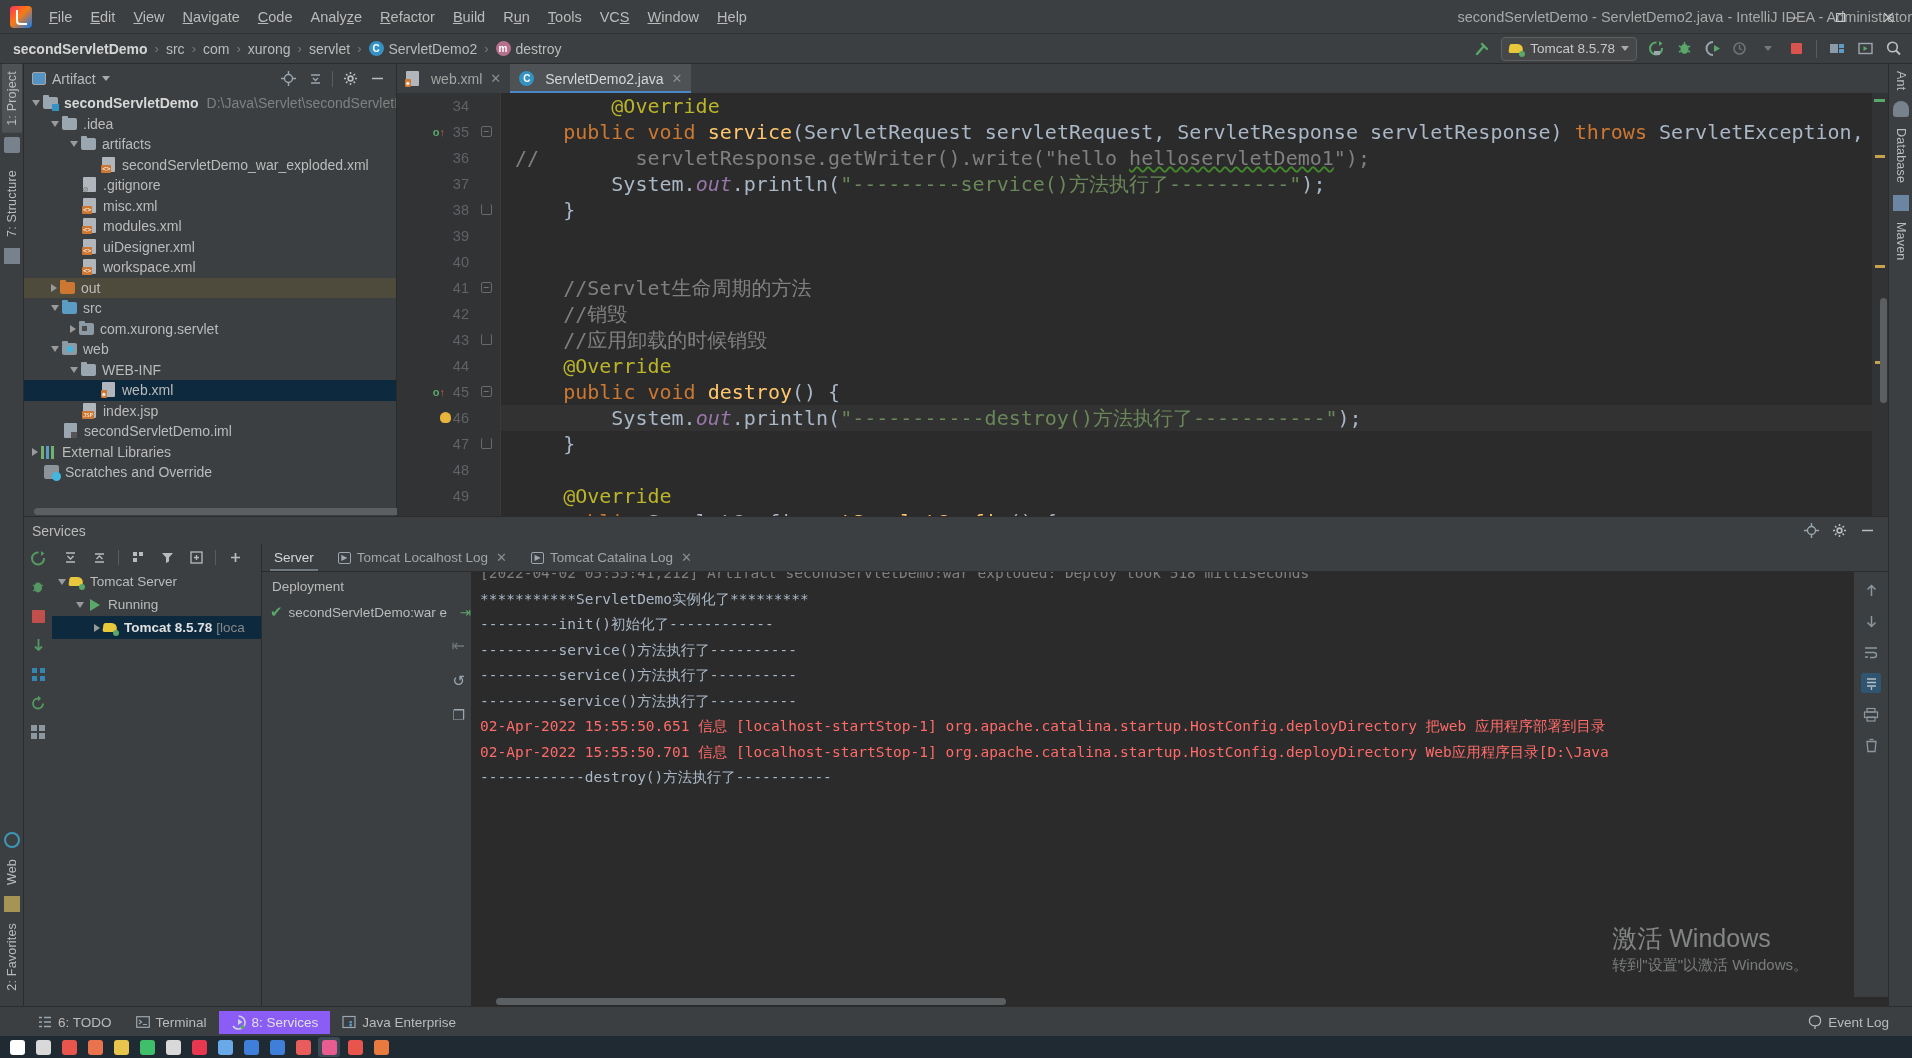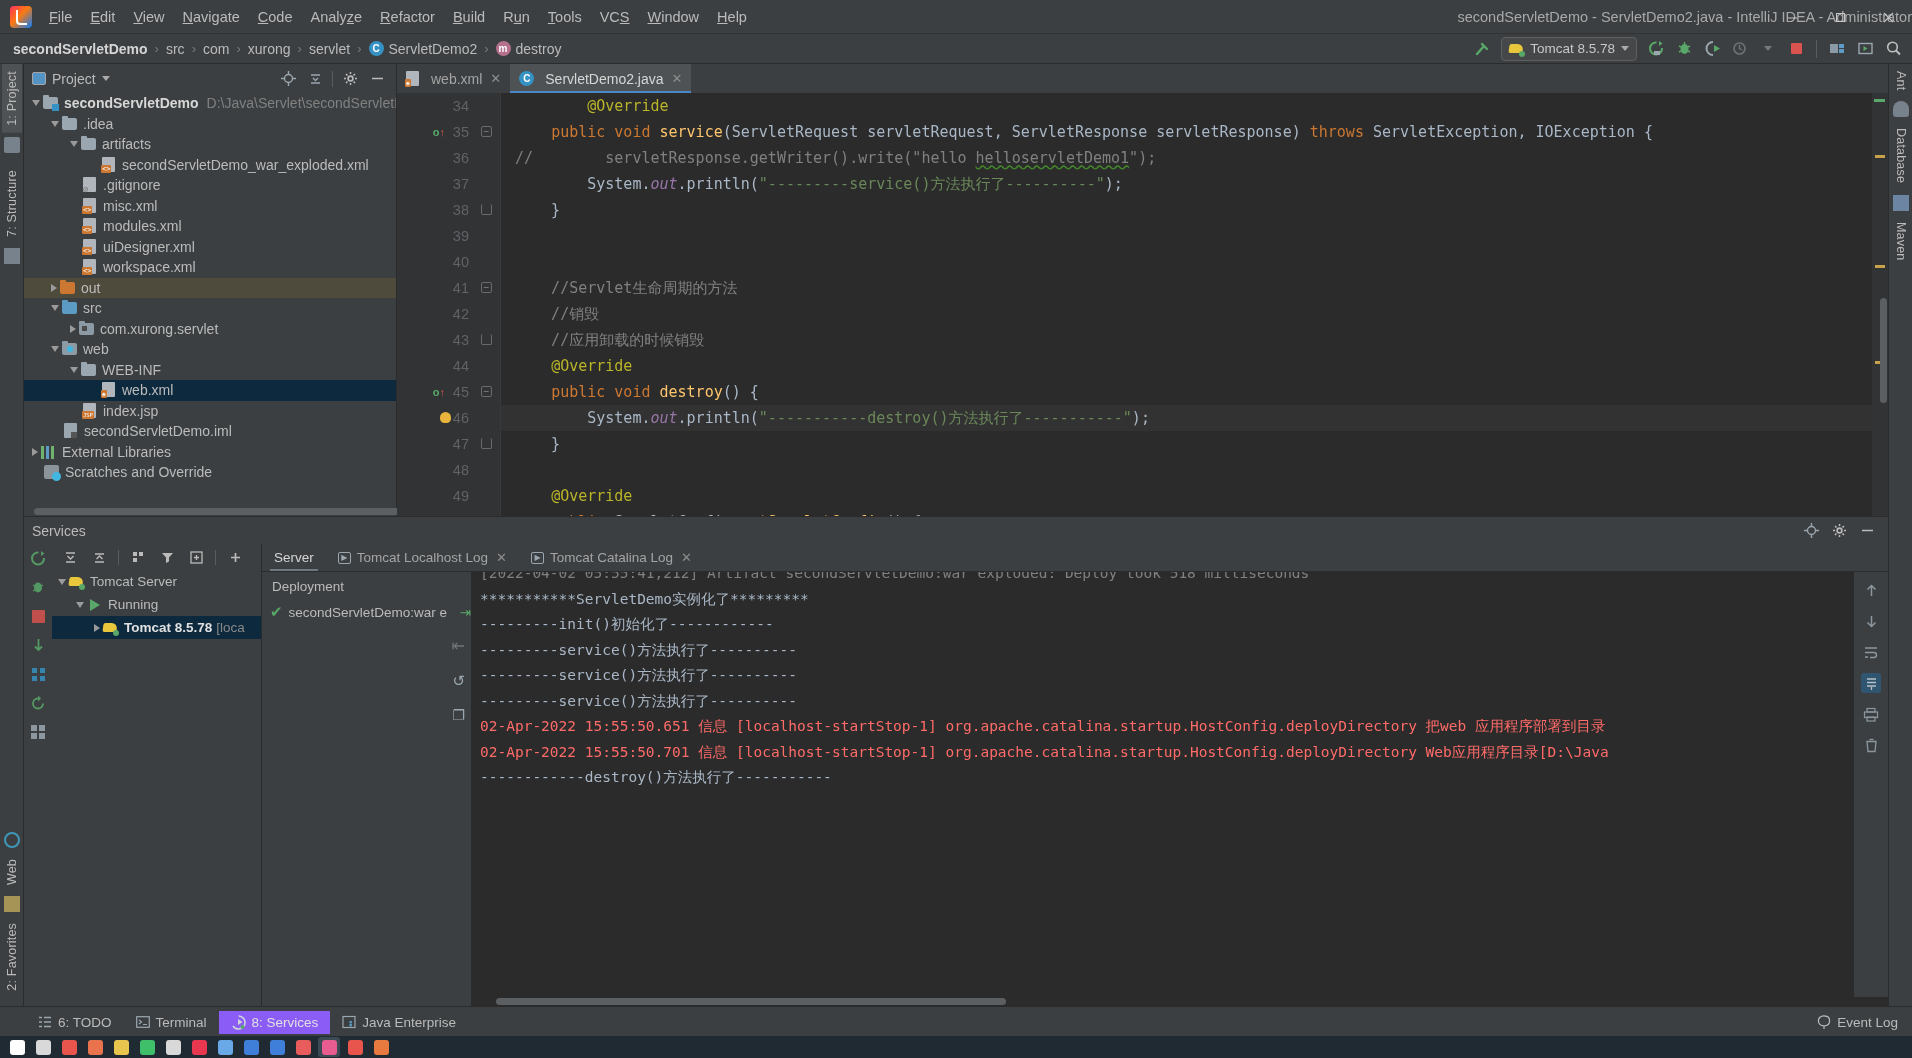--- a/index.html
+++ b/index.html
@@ -142,21 +142,21 @@
   .etab.active::after{ content:""; position:absolute; left:0;right:0;bottom:0;height:2px;background:#4a88c7;}
   .tab-x{ color:#8d8d8d; font-size:13px; margin-left:2px;}
   #code-wrap{ flex:1; display:flex; position:relative; overflow:hidden; background:#2b2b2b;}
   #gutter{ width:78px; flex:none; background:#313335; position:relative; }
   .gline{ height:26px; display:flex; align-items:center; justify-content:flex-end;
           padding-right:6px; font-size:14.5px; color:#606366; }
   .gmark{ position:absolute; right:30px; font-size:11px;}
   #foldcol{ width:26px; flex:none; background:#313335; position:relative; border-right:1px solid #3a3a3a;}
   .fold-icon{ position:absolute; left:6px; width:11px;height:11px;border:1px solid #6a6a6a;border-radius:2px;color:#8a8a8a;
               font-size:10px; line-height:9px; text-align:center;}
-  #code{ flex:1; position:relative; overflow:hidden; font-family:"DejaVu Sans Mono",monospace; font-size:15px;}
+  #code{ flex:1; position:relative; overflow:hidden; font-family:"DejaVu Sans Mono",monospace; font-size:20px;}
   .cline{ height:26px; line-height:26px; white-space:pre; padding-left:14px;}
   .cline.cur{ background:#323232;}
   .kw{ color:#cc7832; } .cm{ color:#808080; } .str{ color:#6a8759; }
   .ann{ color:#bbb529; } .typ{ color:#a9b7c6; } .mn{ color:#ffc66d; }
   .fld{ color:#9876aa; font-style:italic;} .pln{ color:#a9b7c6;}
   .sq{ text-decoration:underline wavy #43892b; text-decoration-skip-ink:none;}
   #right-marks{ width:16px; flex:none; background:#313335; position:relative;}
   .mk{ position:absolute; right:3px; width:10px; height:2.5px;}
   #scrollthumb{ position:absolute; right:1px; width:7px; border-radius:4px; background:#5c5f61;}
 
@@ -200,21 +200,21 @@
   #watermark .w1{ font-size:25px; color:#b9bcbe; opacity:.62; }
   #watermark .w2{ font-size:15px; color:#b9bcbe; opacity:.55; margin-top:1px;}
 
   
   #toolbar-bottom{
     height:31px; background:#3c3f41; display:flex; align-items:center; flex:none;
     border-top:1px solid #2b2b2b; padding-left:26px; position:relative;
   }
   .btab{ display:flex;align-items:center;gap:6px; padding:4px 12px; font-size:13.5px; color:#bbb;}
   .btab.active{ background:#8b5cf6; color:#e0e0e0;}
-  #event-log{ margin-left:auto; display:flex;align-items:center;gap:6px; padding-right:14px; font-size:13.5px; color:#bbb;}
+  #event-log{ margin-left:auto; display:flex;align-items:center;gap:6px; padding-right:23px; font-size:13.5px; color:#bbb;}
 
   
   #statusbar{ height:21px; background:#3c3f41; display:flex; align-items:center; flex:none; font-size:13px; color:#bbb;
               border-top:1px solid #323232; padding:0 10px 0 6px;}
   #status-right{ margin-left:auto; display:flex; align-items:center; gap:16px;}
 
   
   #taskbar{ position:fixed; left:0; bottom:0; width:1912px; height:22px; background:#1f2a33; display:flex; align-items:center; gap:4px; padding-left:6px; z-index:9;}
   .tbi{ width:22px;height:20px;border-radius:3px; flex:none;}
   .tbi.sel{ background:#3b4a55;}
@@ -376,21 +376,21 @@
     <div class="vtab rot180" style="margin-bottom:8px;">2: Favorites</div>
   </div>
 
   <div id="center">
     <div id="upper">
 
       <div id="project-panel">
         <div id="project-header">
           <div class="pp-title">
             <span class="pp-ico"></span>
-            <span>Project</span>
+            <span>Artifact</span>
             <span class="caret"></span>
           </div>
           <div id="pp-actions">
             <div class="tb-btn">
               <svg width="15" height="15" viewBox="0 0 15 15">
                   <circle cx="7.5" cy="7.5" r="4" fill="none" stroke="#9aa7b0" stroke-width="1.4"></circle>
                   <path d="M7.5 0 v3 M7.5 12 v3 M0 7.5 h3 M12 7.5 h3" stroke="#9aa7b0" stroke-width="1.4"></path>
                 </svg>
             </div>
             <div class="tb-btn">
@@ -897,20 +897,24 @@
                         <rect x="4" y="10" width="8" height="4" fill="none" stroke="#9aa7b0" stroke-width="1.2"></rect>
                       </svg>
                   </div>
                   <div class="cs-btn">
                     <svg width="15" height="15" viewBox="0 0 15 15">
                         <path d="M3 3.5 h9 l-1 10 h-7z" fill="none" stroke="#9aa7b0" stroke-width="1.3"></path>
                         <path d="M5.5 1.5 h4" stroke="#9aa7b0" stroke-width="1.3"></path>
                       </svg>
                   </div>
                 </div>
+                <div id="watermark">
+                  <div class="w1">激活 Windows</div>
+                  <div class="w2">转到"设置"以激活 Windows。</div>
+                </div>
               </div>
               <div id="console-hscroll">
                   <div class="thumb"></div>
                 </div>
             </div>
           </div>
         </div>
       </div>
     </div>
   </div>

